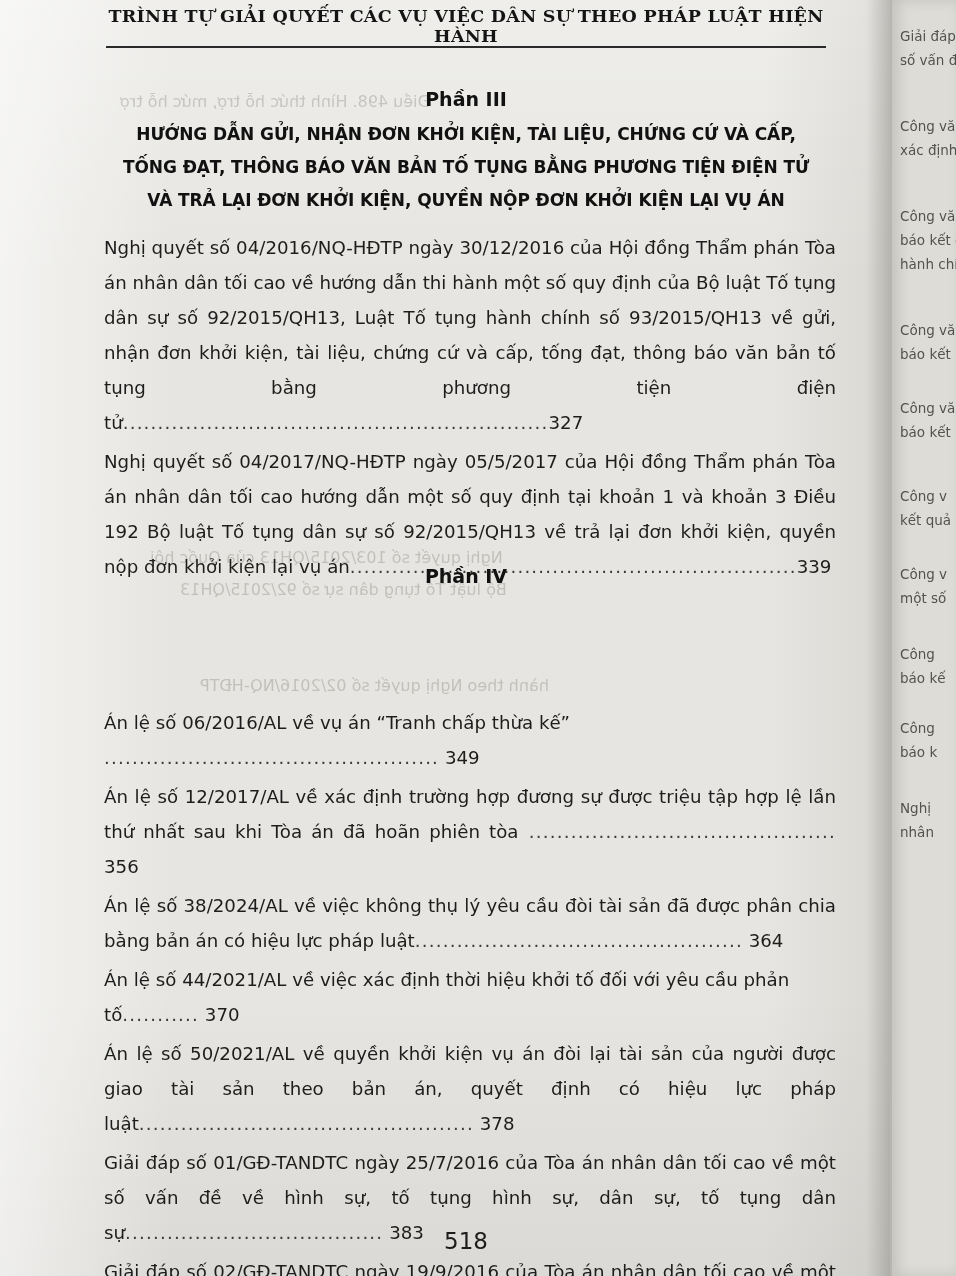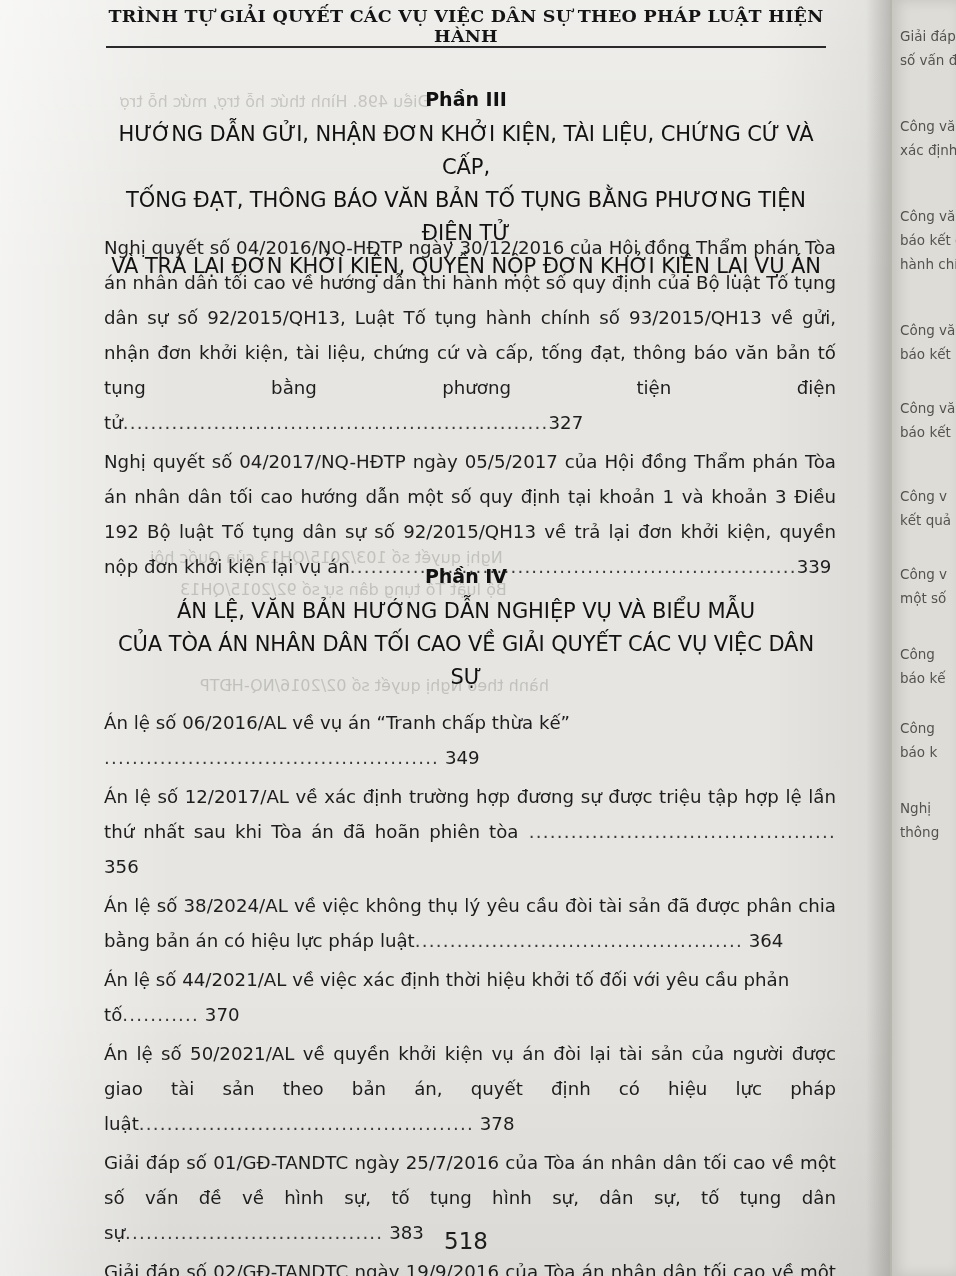--- a/index.html
+++ b/index.html
@@ -89,22 +89,22 @@
   }
   .part-label {
     font-family: "DejaVu Sans", sans-serif;
     font-weight: bold;
     font-size: 19px;
     color: #111;
     margin-bottom: 8px;
   }
   .part-title {
     font-family: "DejaVu Sans", sans-serif;
-    font-weight: normal;
-    font-size: 21px;
+    font-weight: bold;
+    font-size: 17px;
     line-height: 33px;
     letter-spacing: -0.1px;
     color: #111;
   }
   
   .entries {
     position: absolute;
     left: 104px;
     width: 732px;
   }
@@ -175,24 +175,20 @@
       <div class="entry">
         <span>Nghị quyết số 04/2016/NQ-HĐTP ngày 30/12/2016 của Hội đồng Thẩm phán Tòa án nhân dân tối cao về hướng dẫn thi hành một số quy định của Bộ luật Tố tụng dân sự số 92/2015/QH13, Luật Tố tụng hành chính số 93/2015/QH13 về gửi, nhận đơn khởi kiện, tài liệu, chứng cứ và cấp, tống đạt, thông báo văn bản tố tụng bằng phương tiện điện tử</span><span class="dots">.............................................................</span><span class="pg">327</span>
       </div>
       <div class="entry">
         <span>Nghị quyết số 04/2017/NQ-HĐTP ngày 05/5/2017 của Hội đồng Thẩm phán Tòa án nhân dân tối cao hướng dẫn một số quy định tại khoản 1 và khoản 3 Điều 192 Bộ luật Tố tụng dân sự số 92/2015/QH13 về trả lại đơn khởi kiện, quyền nộp đơn khởi kiện lại vụ án</span><span class="dots">................................................................</span><span class="pg">339</span>
       </div>
     </div>
 
     <div class="part" style="top:565px;">
       <div class="part-label">Phần IV</div>
-      <div class="part-title">
-        <div>ÁN LỆ, VĂN BẢN HƯỚNG DẪN NGHIỆP VỤ VÀ BIỂU MẪU</div>
-        <div>CỦA TÒA ÁN NHÂN DÂN TỐI CAO VỀ GIẢI QUYẾT CÁC VỤ VIỆC DÂN SỰ</div>
-      </div>
     </div>
 
     <div class="entries" style="top:705px;">
       <div class="entry last-right">
         <span>Án lệ số 06/2016/AL về vụ án “Tranh chấp thừa kế”</span><span class="dots"> ................................................</span> <span class="pg">349</span>
       </div>
       <div class="entry">
         <span>Án lệ số 12/2017/AL về xác định trường hợp đương sự được triệu tập hợp lệ lần thứ nhất sau khi Tòa án đã hoãn phiên tòa</span><span class="dots"> ............................................</span> <span class="pg">356</span>
       </div>
       <div class="entry">
@@ -232,16 +228,16 @@
     <div class="rp-line" style="top:424px;">báo kết</div>
     <div class="rp-line" style="top:488px;">Công v</div>
     <div class="rp-line" style="top:512px;">kết quả</div>
     <div class="rp-line" style="top:566px;">Công v</div>
     <div class="rp-line" style="top:590px;">một số</div>
     <div class="rp-line" style="top:646px;">Công</div>
     <div class="rp-line" style="top:670px;">báo kế</div>
     <div class="rp-line" style="top:720px;">Công</div>
     <div class="rp-line" style="top:744px;">báo k</div>
     <div class="rp-line" style="top:800px;text-align:center;">Nghị</div>
-    <div class="rp-line" style="top:824px;">thông</div>
+    <div class="rp-line" style="top:824px;">nhân</div>
   </div>
 
 </div>
 
 </body></html>

